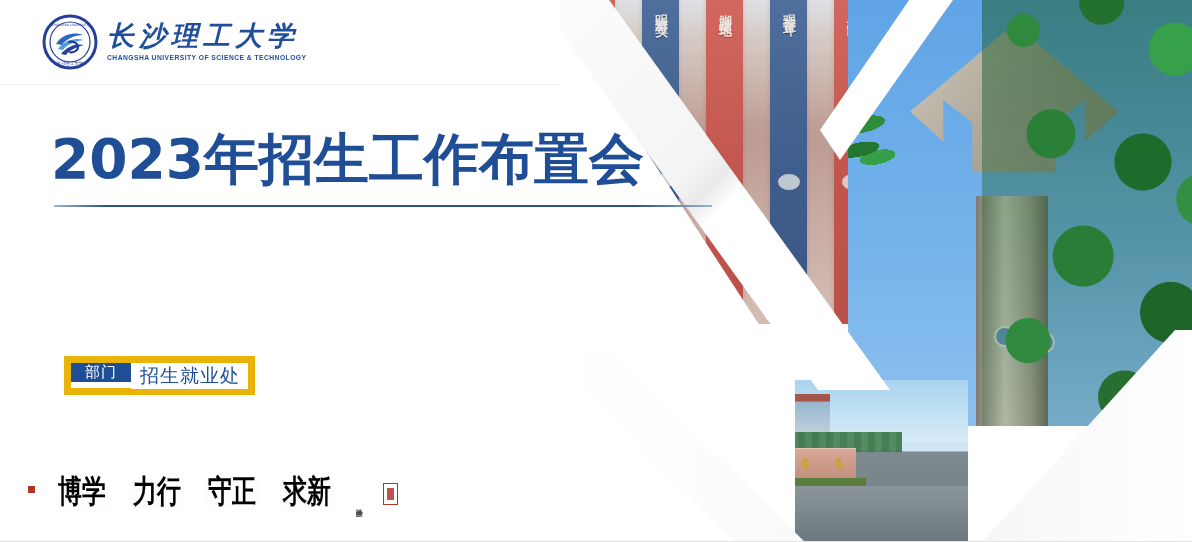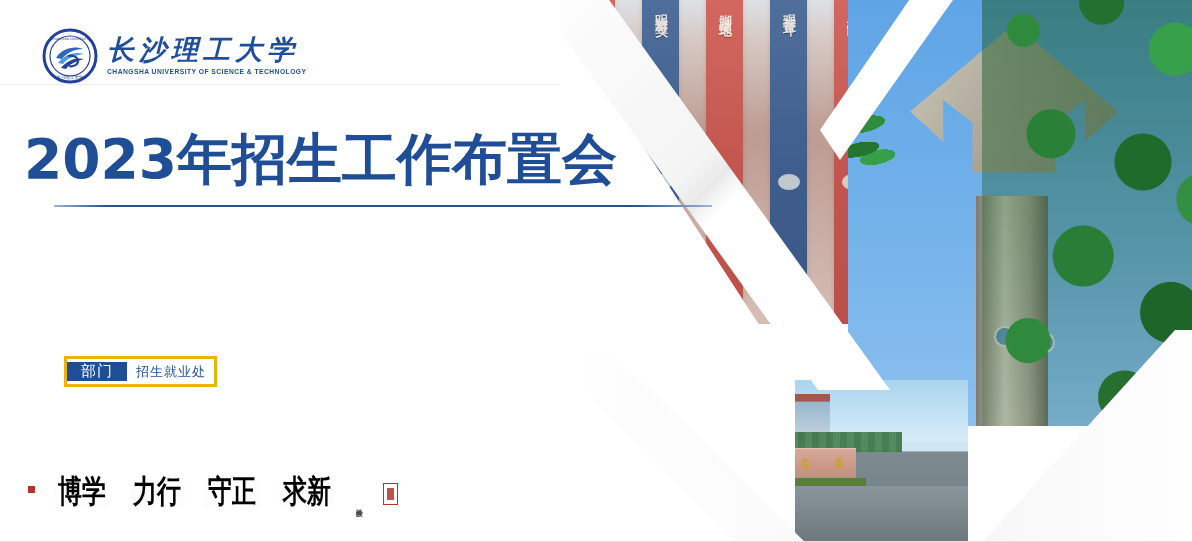--- a/index.html
+++ b/index.html
@@ -150,21 +150,21 @@
   .wedge-topright{
     left:820px;top:-10px;width:140px;height:170px;
     background:#ffffff;
     clip-path:polygon(96px 0,140px 0,20px 170px,0 140px);
     z-index:3;
   }
 
   
   .header{
     position:absolute;left:0;top:0;width:560px;height:84px;
-    z-index:6;display:flex;align-items:flex-end;
+    z-index:6;display:flex;align-items:center;
     border-bottom:1px solid #efefef;
     background:#fff;
   }
   .logo-row{display:flex;align-items:center;margin-left:42px;gap:9px;}
   .seal{width:56px;height:56px;flex:0 0 56px;position:relative;}
   .seal svg{display:block;}
   .wordmark{display:flex;flex-direction:column;line-height:1;}
   .wordmark .cn{
     font-family:"DejaVu Sans","Liberation Sans",sans-serif;
     font-size:27px;font-weight:700;color:#1e4e9c;letter-spacing:5px;
@@ -178,50 +178,50 @@
   
   .title-block{position:absolute;left:0;top:128px;z-index:6;width:740px;}
   .title-line{
     font-family:"DejaVu Sans","Liberation Sans",sans-serif;
     color:#1f4e96;font-weight:700;
     font-size:55px;line-height:1.16;
     letter-spacing:0px;
     white-space:nowrap;
   }
   .tl-1{margin-left:27px;}
-  .tl-2{margin-left:24px;}
+  .tl-2{margin-left:51px;}
   .rule{
     margin-left:54px;margin-top:13px;
     width:658px;height:2px;
     background:linear-gradient(90deg,#9fb4cf 0%,#27528f 8%,#27528f 88%,#9fb4cf 100%);
   }
   .date{
     margin-left:260px;margin-top:28px;
     font-family:"DejaVu Sans","Liberation Sans",sans-serif;
     font-size:20px;font-weight:700;color:#1f4e96;letter-spacing:1px;
   }
 
   
   .dept{
     position:absolute;left:64px;top:356px;z-index:6;
-    display:flex;align-items:center;height:25px;
-    border:3px solid #eab308;
+    display:flex;align-items:flex-start;height:25px;
+    border:7px solid #eab308;
     background:#fff;
   }
   .dept-key{
     background:#1f4e96;color:#ffffff;
     font-family:"DejaVu Sans","Liberation Sans",sans-serif;
     font-size:15px;font-weight:500;letter-spacing:1px;
     display:flex;align-items:center;justify-content:center;
     padding:0 14px;
   }
   .dept-val{
     color:#1f4e96;background:#ffffff;
     font-family:"DejaVu Sans","Liberation Sans",sans-serif;
-    font-size:13px;font-weight:500;letter-spacing:1px;
+    font-size:19px;font-weight:500;letter-spacing:1px;
     display:flex;align-items:center;
     padding:0 8px 0 9px;
   }
 
   
   .motto{
     position:absolute;left:28px;top:480px;z-index:6;
     display:flex;align-items:flex-end;gap:19px;
   }
   .motto-seal{

